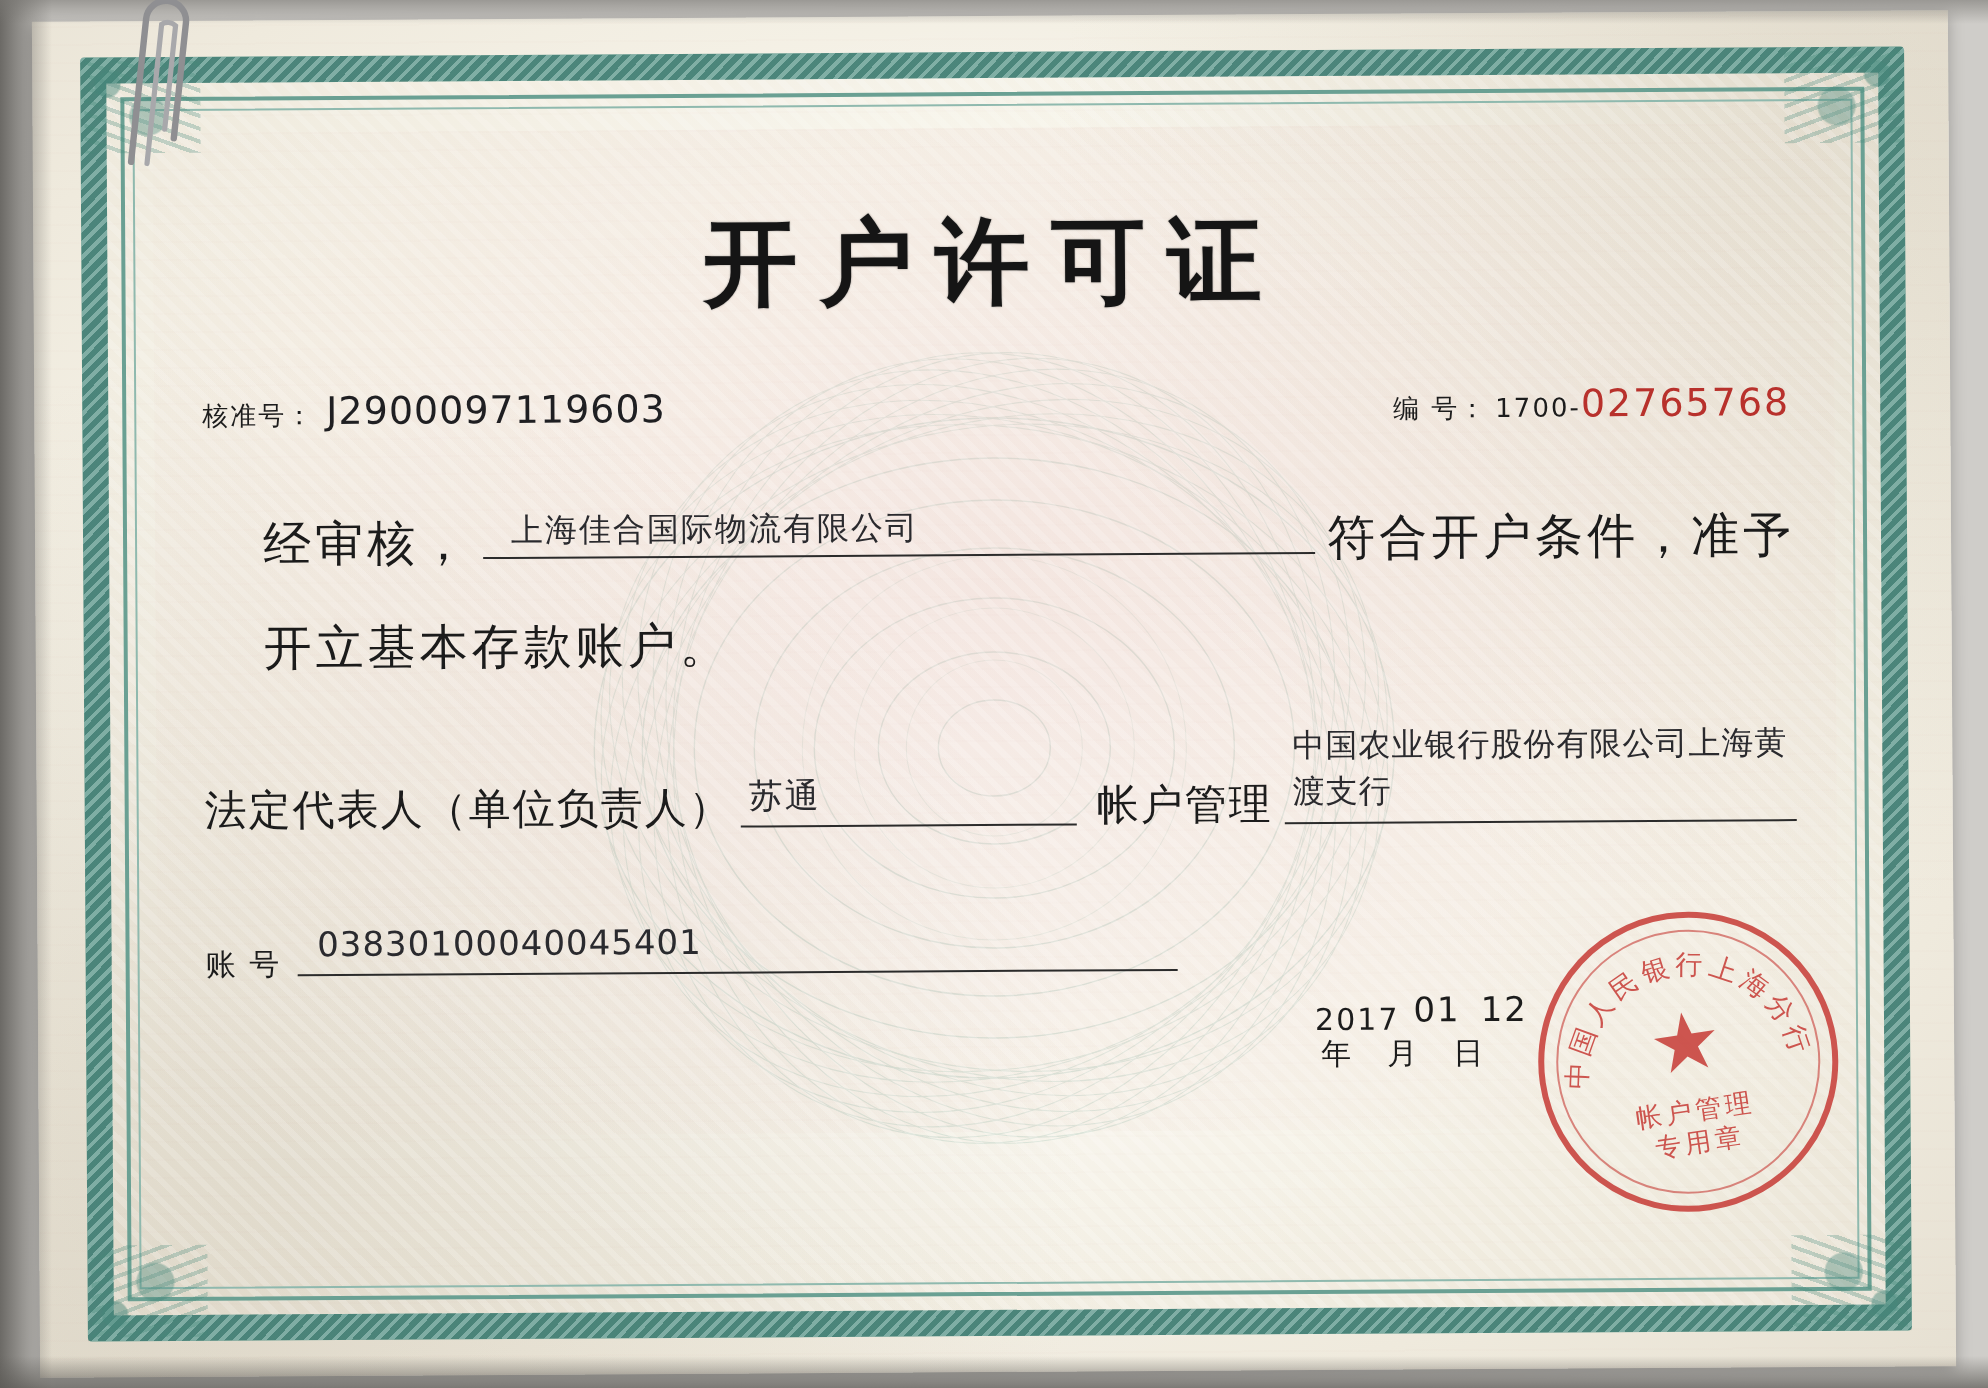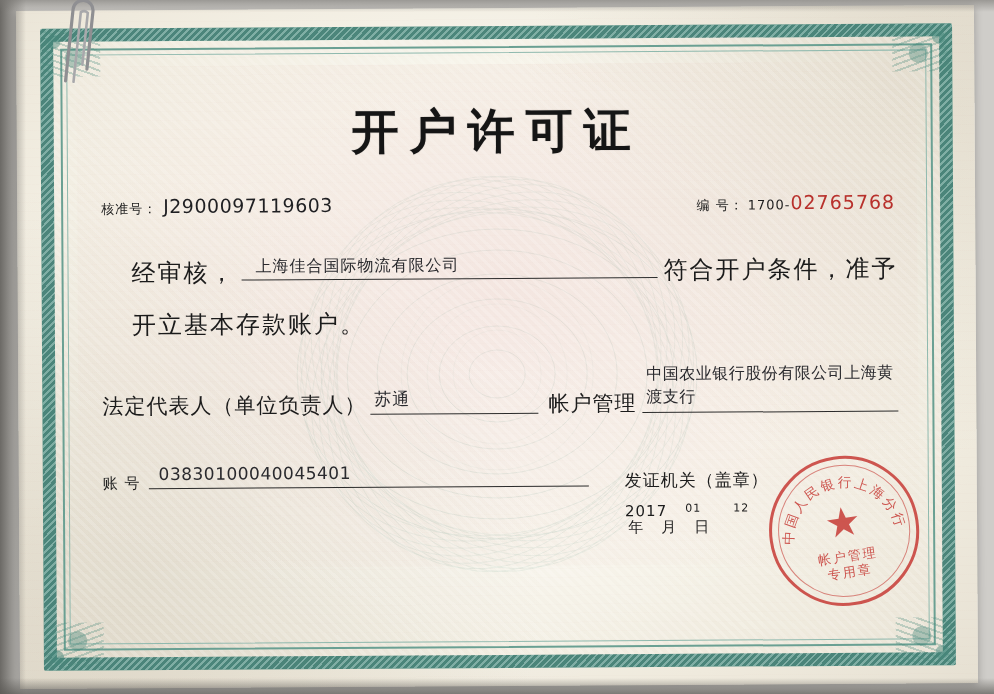--- a/index.html
+++ b/index.html
@@ -291,21 +291,21 @@
   }
   .issuer .line1 { margin-bottom: 10px; }
   .date-line {
     display: flex;
     align-items: baseline;
     font-size: 15px;
     letter-spacing: 1px;
   }
   .date-line .y { margin-right: 2px; }
   .date-line .num { margin: 0 3px; }
-  .date-line .sup { font-size: 11px; position: relative; top: -4px; margin: 0 16px; }
+  .date-line .sup { font-size: 17px; position: relative; top: -4px; margin: 0 5px; }
 
   
   .seal {
     position: absolute;
     right: 58px;
     bottom: 78px;
     width: 144px;
     height: 144px;
     border-radius: 50%;
     border: 3px solid #c5342f;
@@ -469,21 +469,20 @@
       </div>
 
       <div class="row3">
         <span class="lbl" style="font-size:15px">账  号</span>
         <span class="acct-line">
           <span class="ink">03830100040045401</span>
         </span>
       </div>
 
       <div class="issuer">
-        <div class="line1">发证机关（盖章）</div>
         <div class="date-line">
           <span class="y">2017</span>
           <span class="sup">01</span>
           <span class="sup">12</span>
         </div>
         <div class="date-line" style="margin-top:-2px">
           <span class="num">年</span>
           <span class="num" style="margin-left:14px">月</span>
           <span class="num" style="margin-left:14px">日</span>
         </div>

